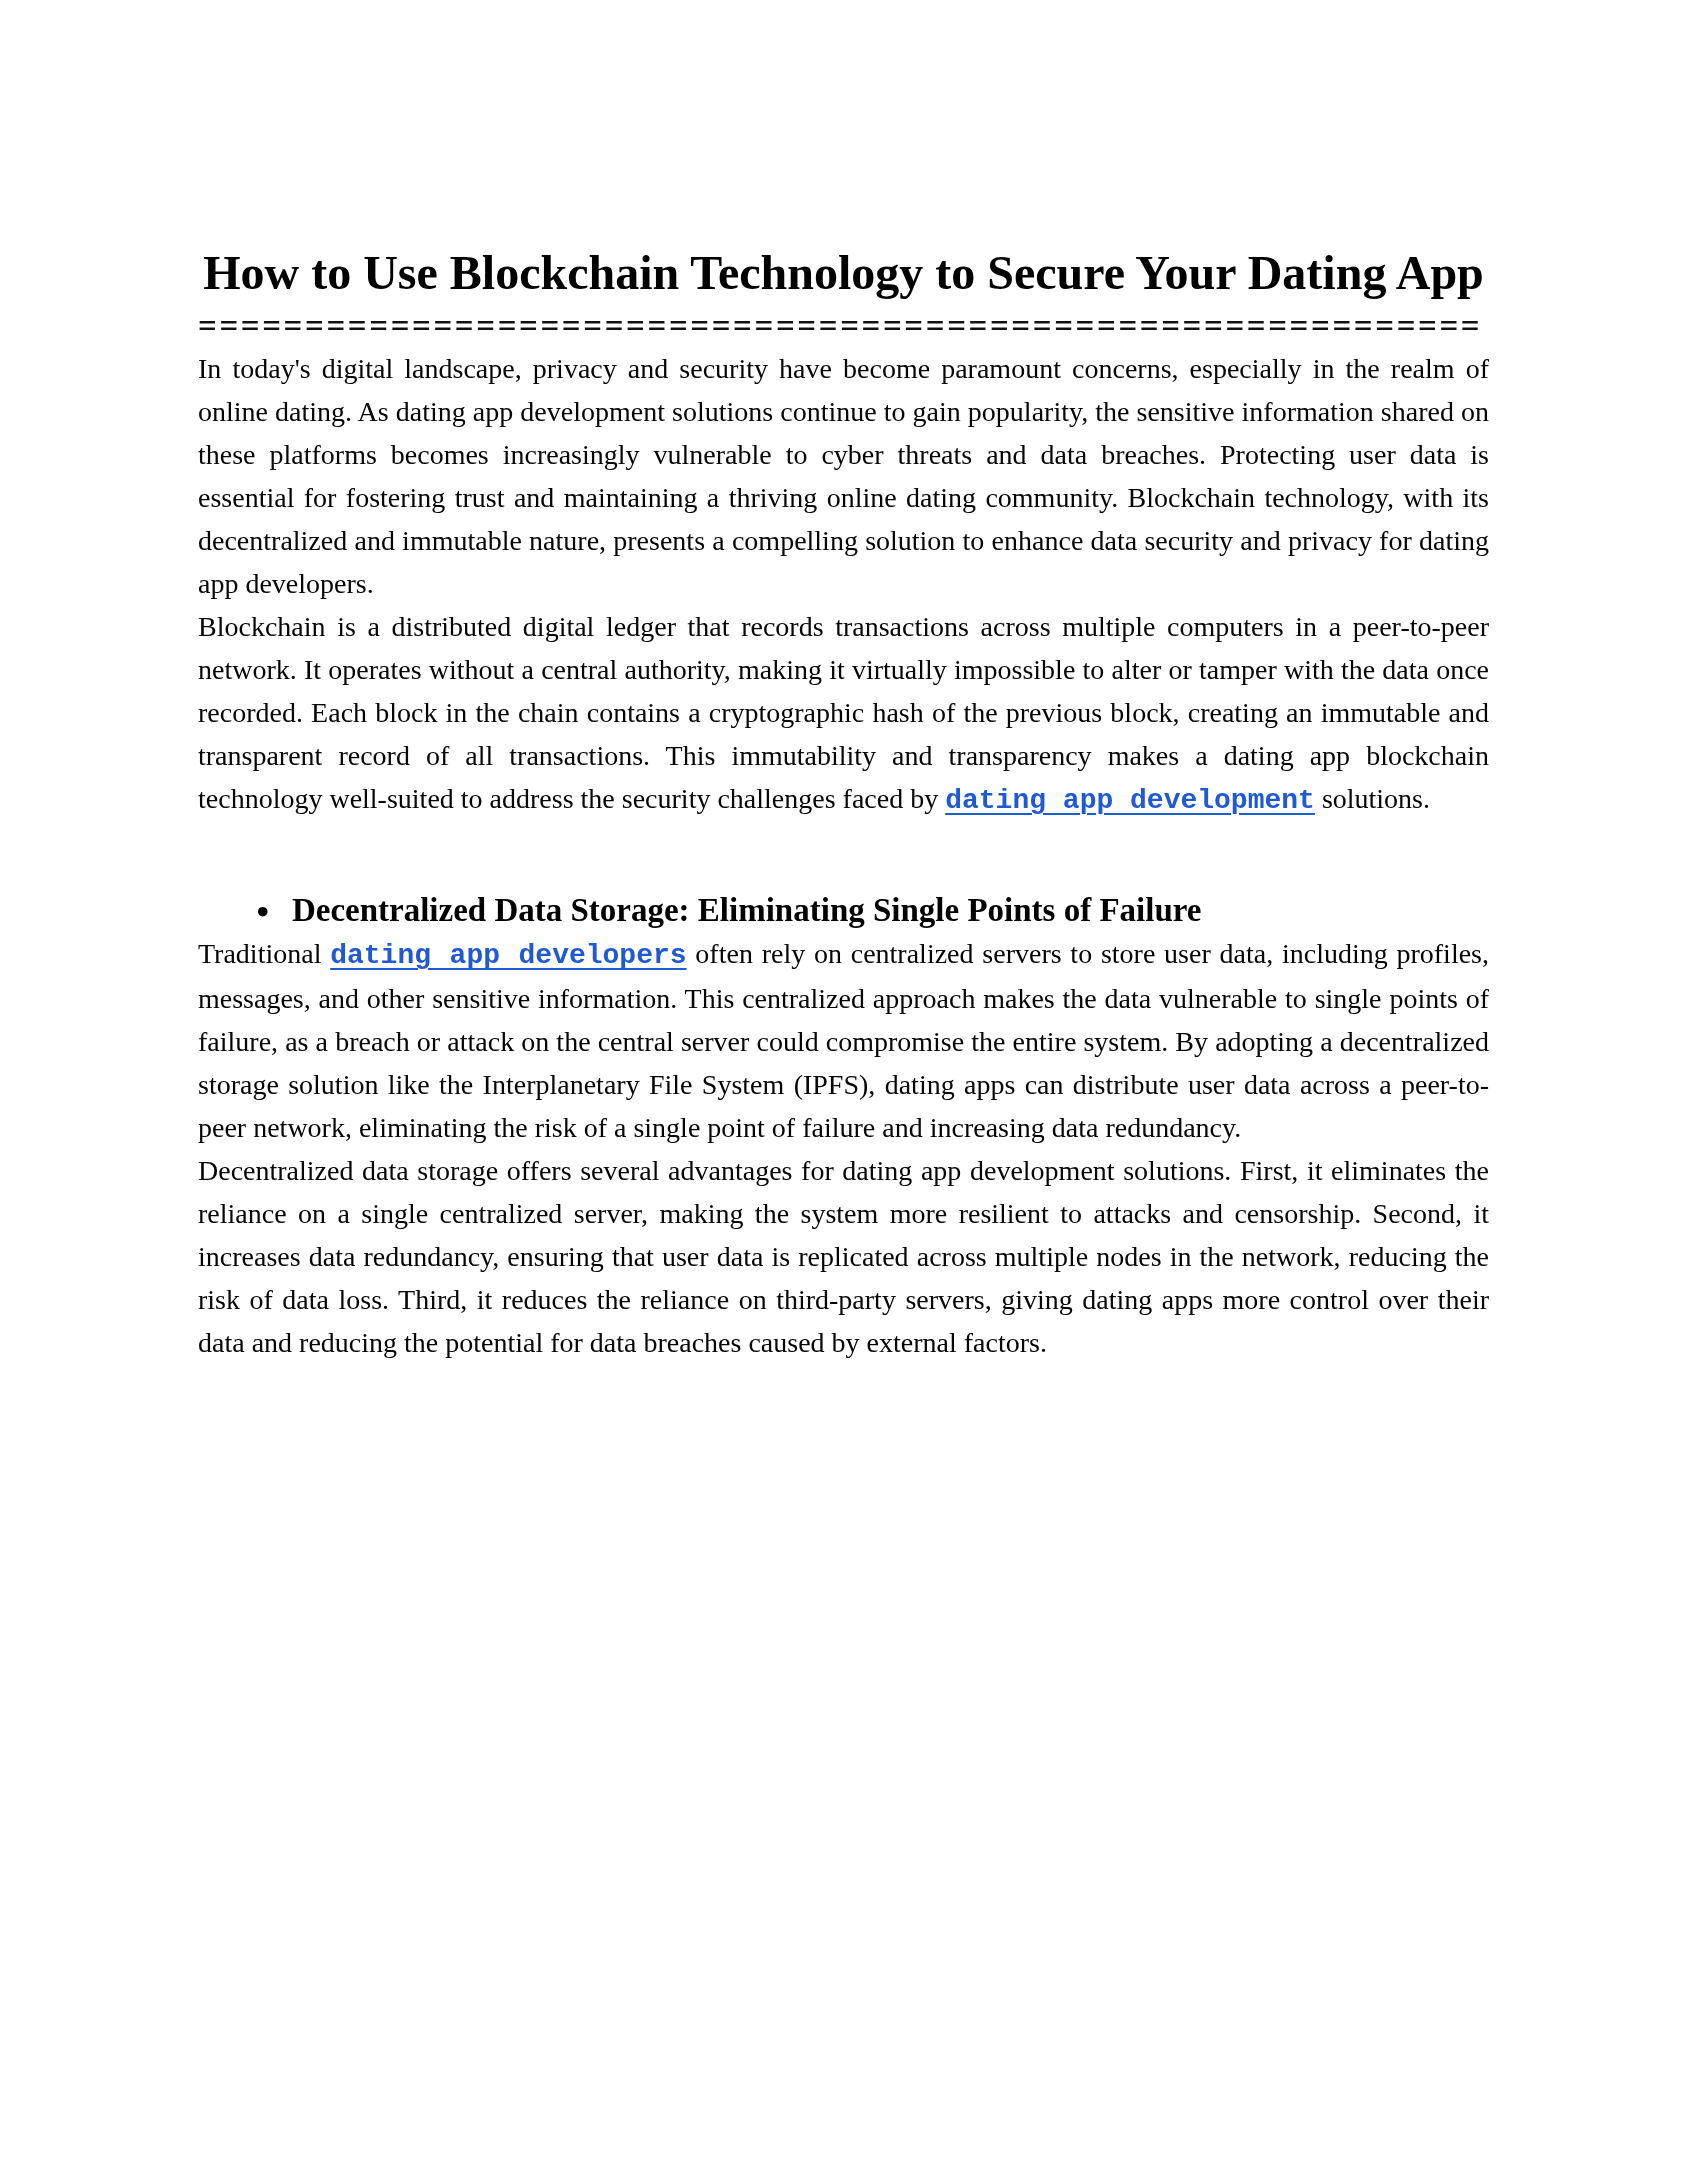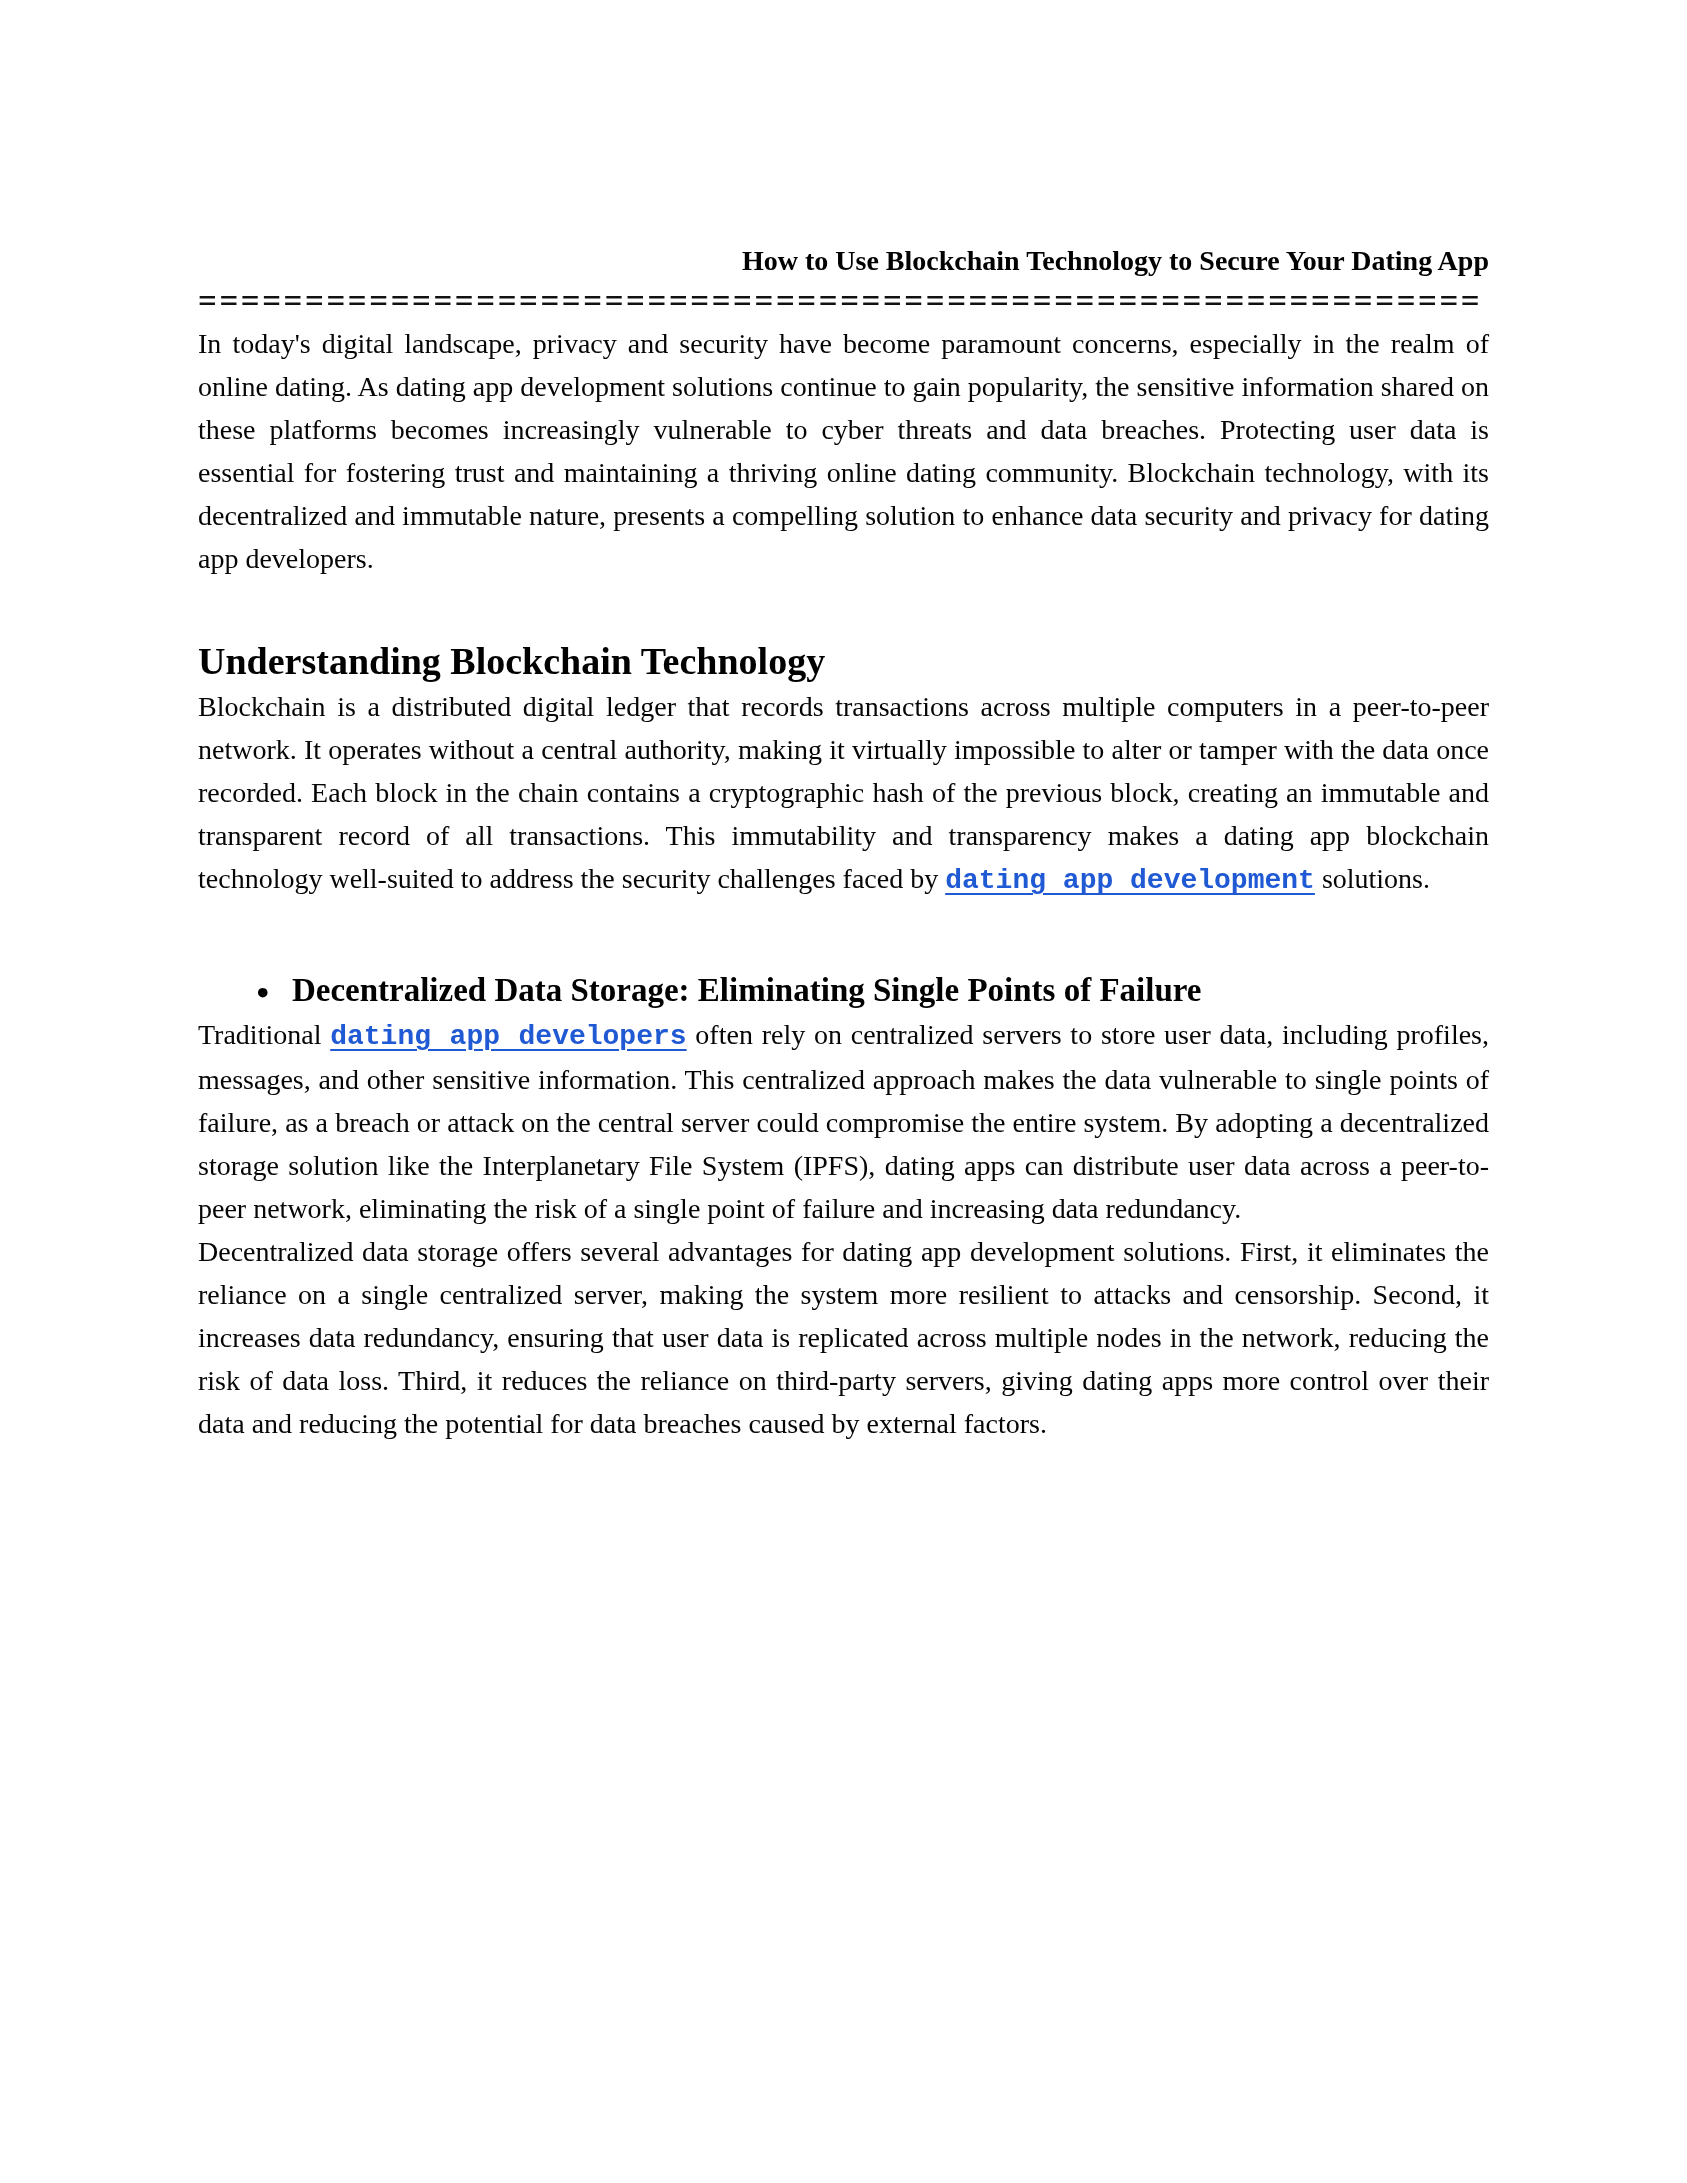--- a/index.html
+++ b/index.html
@@ -14,24 +14,24 @@
     position: absolute;
     inset: 0;
     box-sizing: border-box;
     padding: 0 198px;
     background: #ffffff;
     color: #050505;
     font-family: "Liberation Serif", "DejaVu Serif", serif;
   }
   .title {
     margin: 243px 0 0 0;
-    font-size: 28px;
+    font-size: 48px;
     font-weight: 700;
     line-height: 1.25;
-    text-align: right;
+    text-align: center;
     white-space: nowrap;
     color: #000000;
   }
   .divider {
     margin-top: 2.6px;
     font-size: 33px;
     font-weight: 700;
     letter-spacing: 2.6px;
     line-height: 1.25;
     color: #111111;
@@ -86,21 +86,20 @@
 <body style="background: rgb(255, 255, 255);">
 
 <div class="page">
 
   <h1 class="title">How to Use Blockchain Technology to Secure Your Dating App</h1>
 
   <div class="divider">============================================================</div>
 
   <p class="body p1">In today's digital landscape, privacy and security have become paramount concerns, especially in the realm of online dating. As dating app development solutions continue to gain popularity, the sensitive information shared on these platforms becomes increasingly vulnerable to cyber threats and data breaches. Protecting user data is essential for fostering trust and maintaining a thriving online dating community. Blockchain technology, with its decentralized and immutable nature, presents a compelling solution to enhance data security and privacy for dating app developers.</p>
 
-  <h2 class="section-heading">Understanding Blockchain Technology</h2>
 
   <p class="body p2"><span>Blockchain is a distributed digital ledger that records transactions across multiple computers in a peer-to-peer network. It operates without a central authority, making it virtually impossible to alter or tamper with the data once recorded. Each block in the chain contains a cryptographic hash of the previous block, creating an immutable and transparent record of all transactions. This immutability and transparency makes a dating app blockchain technology well-suited to address the security challenges faced by </span><a class="link" href="#" style="color: rgb(32, 89, 212); text-decoration-color: rgb(32, 89, 212);">dating app development</a><span> solutions.</span></p>
 
   <div class="bullet-heading">
     <span class="bullet-marker">●</span>
     <span class="bullet-text">Decentralized Data Storage: Eliminating Single Points of Failure</span>
   </div>
 
   <p class="body p3"><span>Traditional </span><a class="link" href="#" style="color: rgb(32, 89, 212); text-decoration-color: rgb(32, 89, 212);">dating app developers</a><span> often rely on centralized servers to store user data, including profiles, messages, and other sensitive information. This centralized approach makes the data vulnerable to single points of failure, as a breach or attack on the central server could compromise the entire system. By adopting a decentralized storage solution like the Interplanetary File System (IPFS), dating apps can distribute user data across a peer-to-peer network, eliminating the risk of a single point of failure and increasing data redundancy.</span></p>
 

